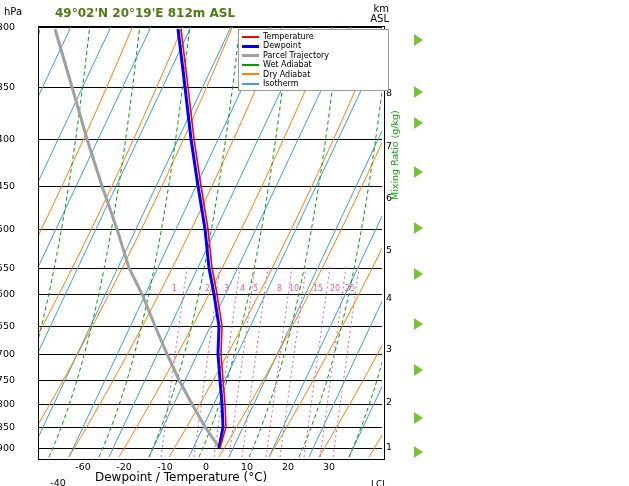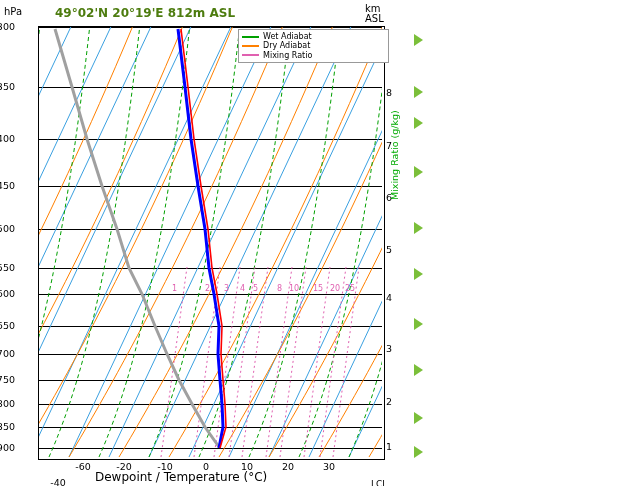--- a/index.html
+++ b/index.html
@@ -7,21 +7,21 @@
   #root{position:relative;width:629px;height:486px;}
   .abs{position:absolute;}
   .t{white-space:pre;}
 
   
   #skewt{left:0;top:0;width:400px;height:486px;}
   #plotbox{left:38px;top:26px;width:345px;height:432px;border:1px solid #000;background:#fff;overflow:hidden;}
   #plotclip{position:absolute;left:0;top:0;width:100%;height:100%;overflow:hidden;}
 
   .hPa-label{left:4px;top:6px;font-size:10px;color:#000;}
-  .km-label{left:365px;top:4px;font-size:10px;color:#000;text-align:left;width:24px;}
+  .km-label{left:365px;top:4px;font-size:10px;color:#000;text-align:right;width:24px;}
   .title-left{left:55px;top:6px;font-size:12px;color:#4d7c0f;font-weight:bold;}
 
   .ytick{position:absolute;right:385px;font-size:9.5px;color:#000;text-align:right;width:30px;}
   .xtick{position:absolute;font-size:9.5px;color:#000;text-align:center;width:28px;}
   .kmtick{position:absolute;left:386px;font-size:9.5px;color:#000;}
   .xaxis-title{left:95px;top:470px;font-size:12px;color:#000;}
 
   
   #legend{left:238px;top:29px;width:143px;background:#fff;border:1px solid #999;padding:2px 3px;font-size:8px;line-height:9.4px;}
   #legend .row{display:flex;align-items:center;height:9.4px;}
@@ -177,30 +177,42 @@
     <div class="mixlabel t" style="left:240px;top:284px;">4</div>
     <div class="mixlabel t" style="left:253px;top:284px;">5</div>
     <div class="mixlabel t" style="left:277px;top:284px;">8</div>
     <div class="mixlabel t" style="left:289px;top:284px;">10</div>
     <div class="mixlabel t" style="left:313px;top:284px;">15</div>
     <div class="mixlabel t" style="left:330px;top:284px;">20</div>
     <div class="mixlabel t" style="left:345px;top:284px;">25</div>
 
     <div class="abs" id="legend">
       <div class="row">
+        <span class="sw" style="border-top-color:#ff0000;"></span>
+        <span class="lbl">Temperature</span>
+      </div>
+      <div class="row">
+        <span class="sw" style="border-top-color:#0000ff;border-top-width:3px;"></span>
+        <span class="lbl">Dewpoint</span>
+      </div>
+      <div class="row">
+        <span class="sw" style="border-top-color:#a0a0a0;border-top-width:3px;"></span>
+        <span class="lbl">Parcel Trajectory</span>
+      </div>
+      <div class="row">
         <span class="sw" style="border-top-color:#00a000;"></span>
         <span class="lbl">Wet Adiabat</span>
       </div>
       <div class="row">
         <span class="sw" style="border-top-color:#ff8000;"></span>
         <span class="lbl">Dry Adiabat</span>
       </div>
       <div class="row">
-        <span class="sw" style="border-top-color:#e060b0;"></span>
-        <span class="lbl">Mixing Ratio</span>
+        <span class="sw" style="border-top-color:#3aa0e0;"></span>
+        <span class="lbl">Isotherm</span>
       </div>
     </div>
   </div>
 
   <div class="arrow" style="left:414px;top:34px;"></div>
   <div class="arrow" style="left:414px;top:86px;"></div>
   <div class="arrow" style="left:414px;top:117px;"></div>
   <div class="arrow" style="left:414px;top:166px;"></div>
   <div class="arrow" style="left:414px;top:222px;"></div>
   <div class="arrow" style="left:414px;top:268px;"></div>

